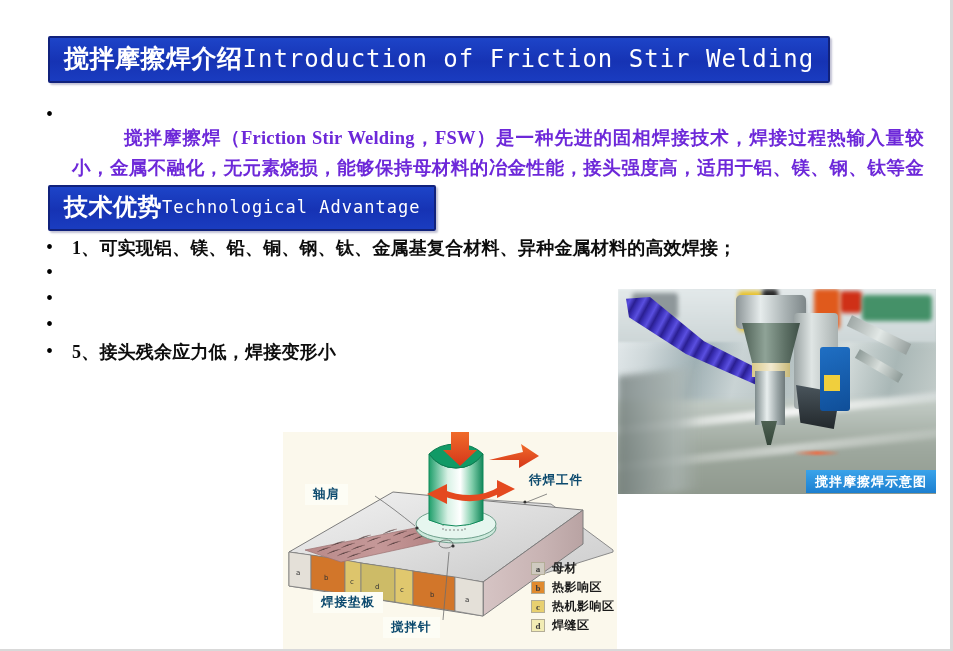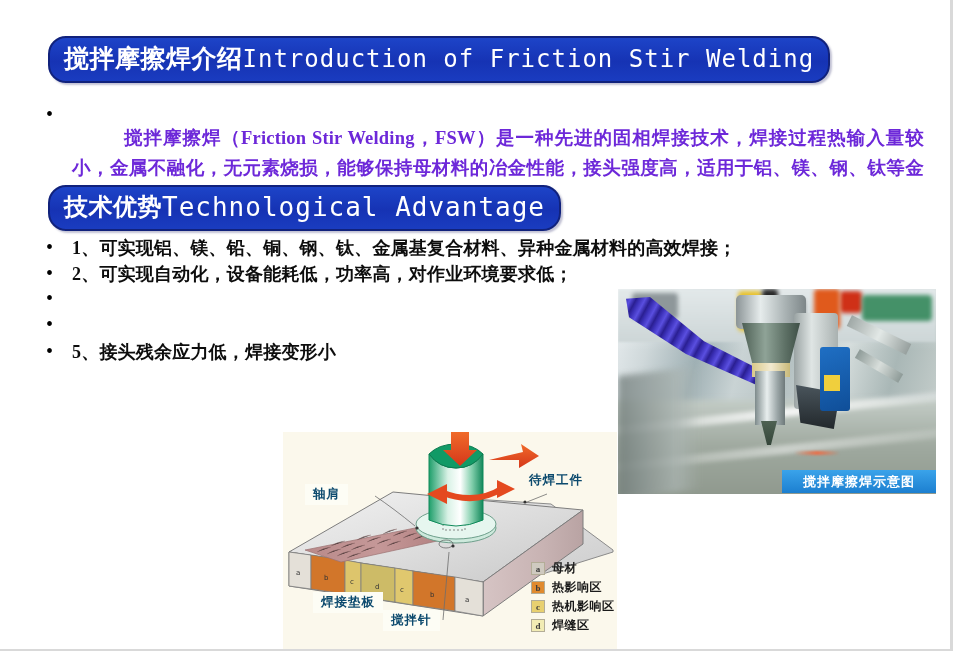--- a/index.html
+++ b/index.html
@@ -21,21 +21,21 @@
     border-bottom: 2px solid #d9d9d9;
   }
 
   
   .banner {
     position: absolute;
     display: inline-flex;
     align-items: center;
     background: linear-gradient(180deg, #1d44c8 0%, #1633b4 55%, #1a3cc0 100%);
     border: 2px solid #11227c;
-    border-radius: 18px;
+    border-radius: 2px;
     box-shadow: 2px 2px 2px rgba(120,120,160,0.45);
     color: #ffffff;
     white-space: nowrap;
     padding: 4px 14px 6px 14px;
     letter-spacing: 0.5px;
   }
   .banner .cn {
     font-family: "Liberation Serif", "DejaVu Serif", serif;
     font-weight: 700;
   }
@@ -44,21 +44,21 @@
     font-weight: 500;
     letter-spacing: 1px;
   }
 
   #banner1 { left: 48px; top: 36px; font-size: 25px; }
   #banner1 .cn { font-size: 25px; }
   #banner1 .en { font-size: 24px; }
 
   #banner2 { left: 48px; top: 185px; font-size: 23px; }
   #banner2 .cn { font-size: 24px; }
-  #banner2 .en { font-size: 26px; }
+  #banner2 .en { font-size: 17px; }
 
   #banner3 { left: 48px; top: 390px; font-size: 23px; }
   #banner3 .cn { font-size: 24px; }
   #banner3 .en { font-size: 23px; }
 
   
   #intro-para {
     position: absolute;
     left: 44px;
     top: 99px;
@@ -268,21 +268,21 @@
   #photo-caption {
     position: absolute;
     right: 0px;
     bottom: 1px;
     background: linear-gradient(180deg,#3aa3ea,#1c7fd0);
     color: #ffffff;
     font-family: "Liberation Serif", "DejaVu Serif", serif;
     font-weight: 700;
     font-size: 13px;
     line-height: 19px;
-    padding: 2px 21px;
+    padding: 2px 9px;
     white-space: nowrap;
     letter-spacing: 1px;
   }
 
   
   #diagram {
     position: absolute;
     left: 283px;
     top: 432px;
     width: 334px;
@@ -299,21 +299,21 @@
     font-weight: 700;
     font-size: 12.5px;
     line-height: 17px;
     padding: 2px 8px;
     white-space: nowrap;
     letter-spacing: 1px;
   }
   #lbl-shoulder  { left: 22px;  top: 52px; }
   #lbl-workpiece { left: 238px; top: 38px; background: transparent; }
   #lbl-backing   { left: 30px;  top: 160px; }
-  #lbl-pin       { left: 100px; top: 178px; }
+  #lbl-pin       { left: 100px; top: 185px; }
 
   .legend {
     position: absolute;
     left: 248px;
     top: 128px;
     font-family: "Liberation Serif","DejaVu Serif",serif;
   }
   .legend-row {
     display: flex;
     align-items: center;
@@ -360,21 +360,20 @@
       <span class="en">Technological Advantage</span>
   </div>
 
   <div id="adv-list">
     <div class="adv-item">
       <span class="bullet">•</span>
       <span class="atext">1、可实现铝、镁、铅、铜、钢、钛、金属基复合材料、异种金属材料的高效焊接；</span>
     </div>
     <div class="adv-item">
       <span class="bullet">•</span>
-      <span class="atext">2、可实现自动化，设备能耗低，功率高，对作业环境要求低；</span>
     </div>
     <div class="adv-item">
       <span class="bullet">•</span>
     </div>
     <div class="adv-item">
       <span class="bullet">•</span>
     </div>
     <div class="adv-item">
       <span class="bullet">•</span>
       <span class="atext">5、接头残余应力低，焊接变形小</span>

